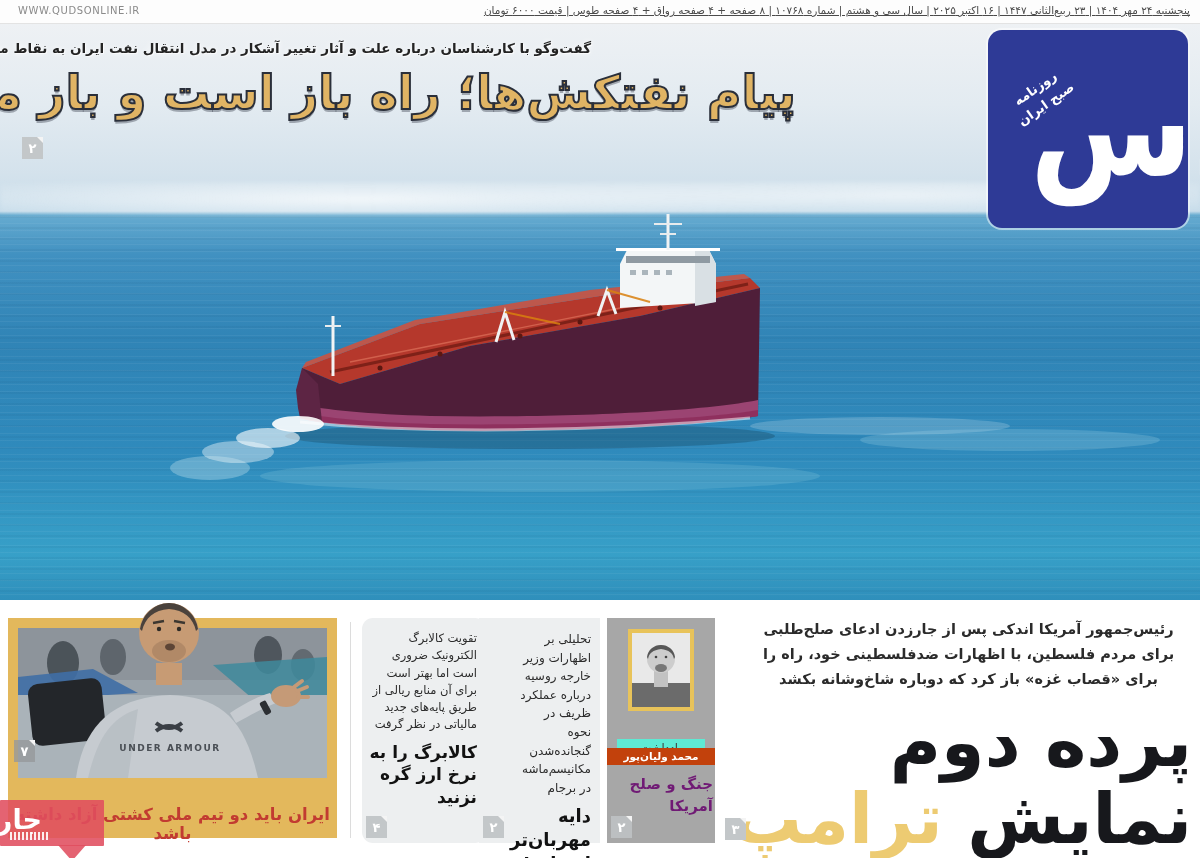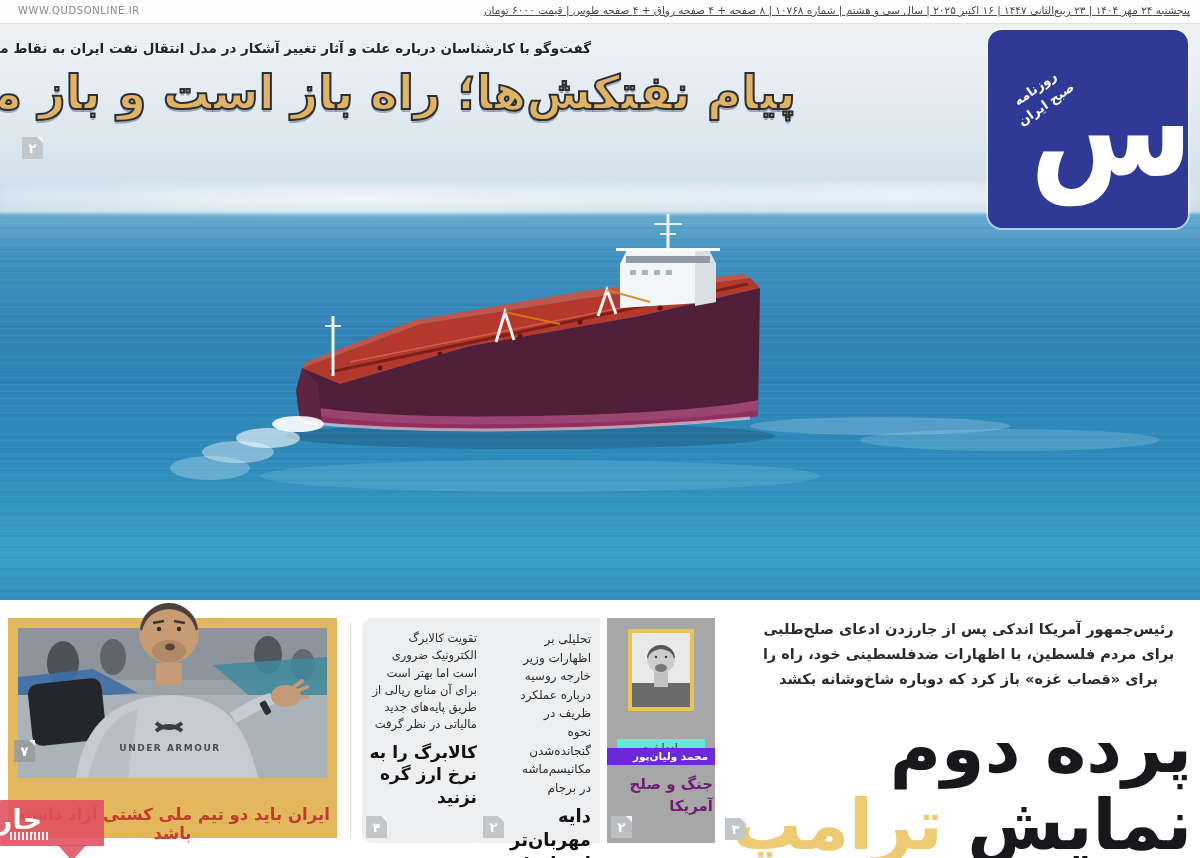--- a/index.html
+++ b/index.html
@@ -59,29 +59,29 @@
   .col-kalabarg .btitle { font-size:17px; line-height:1.35; }
 
   .col-zarif { left:479px; width:121px;padding-left:33px; }
   .col-zarif .kicker { font-size:12px; line-height:1.55; }
   .col-zarif .btitle { font-size:18px; line-height:1.32; }
 
   .col-note { left:607px; width:108px; background:#a7a7a7; }
   .portrait { position:absolute; left:21px; top:11px; width:66px; height:82px; border:4px solid #e8c35a; background:#ececec; }
   .note-label { position:absolute; left:10px; top:105px; width:88px; height:19px; background:#5eead4; color:#3c3c3c;
     font-size:11.5px; text-align:center; line-height:19px;margin-top:16px; }
-  .note-author { position:absolute; left:0; top:130px; width:108px; height:17px; background:#6d28d9; color:#ffffff;
-    font-size:10.5px; font-weight:bold; text-align:right; line-height:17px; padding-left:7px; padding-right:7px; direction:rtl; }
+  .note-author { position:absolute; left:0; top:130px; width:108px; height:17px; background:#c2410c; color:#ffffff;
+    font-size:10.5px; font-weight:bold; text-align:center; line-height:17px; padding-left:7px; padding-right:7px; direction:rtl; }
   .note-title { position:absolute; left:7px; top:152px; width:108px; padding:4px 9px 0 6px; direction:rtl; text-align:right;
     font-size:15px; font-weight:bold; color:#701a75; line-height:1.45; }
   .col-note .ptag { background:#bcbfc1; }
 
   .col-trump { position:absolute; left:723px; top:612px; width:469px; height:242px; direction:rtl; }
   .trump-lead { text-align:center; font-size:14.5px; font-weight:bold; color:#2b2b2b; line-height:1.72; padding:5px 2px 0 24px; }
-  .trump-h1 { text-align:right; font-size:70px; font-weight:bold; color:#17181c; line-height:1.1; letter-spacing:-1px; margin-top:18px; }
+  .trump-h1 { text-align:right; font-size:70px; font-weight:bold; color:#17181c; line-height:1.1; letter-spacing:-1px; margin-top:12px; }
   .trump-h2 { text-align:right; font-size:70px; font-weight:bold; color:#17181c; line-height:1.1; letter-spacing:-1px; }
   .gold-word { color:#edcb72; }
   .col-trump .ptag { left:2px; bottom:14px; }
 
   
   .photo-block { position:absolute; left:8px; top:618px; width:329px; height:220px; background:#e3b85c; }
   .photo-scene { position:absolute; left:10px; top:-33px; width:309px; height:193px; overflow:visible; }
   .photo-caption { position:absolute; left:0; top:163px; width:329px; text-align:center; direction:rtl;
     font-size:14px; font-weight:bold; color:#2a2118; }
   .photo-headline { position:absolute; left:0; top:187px; width:329px; text-align:center; direction:rtl;

